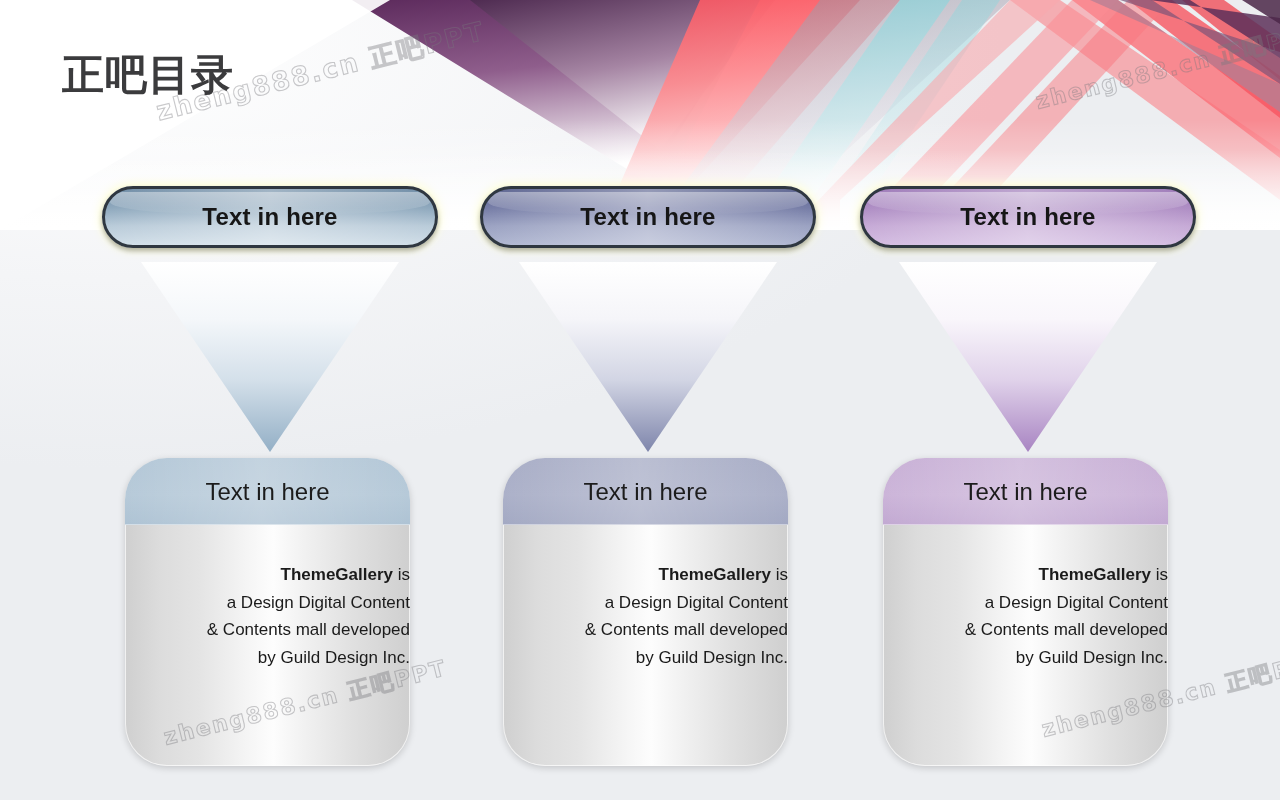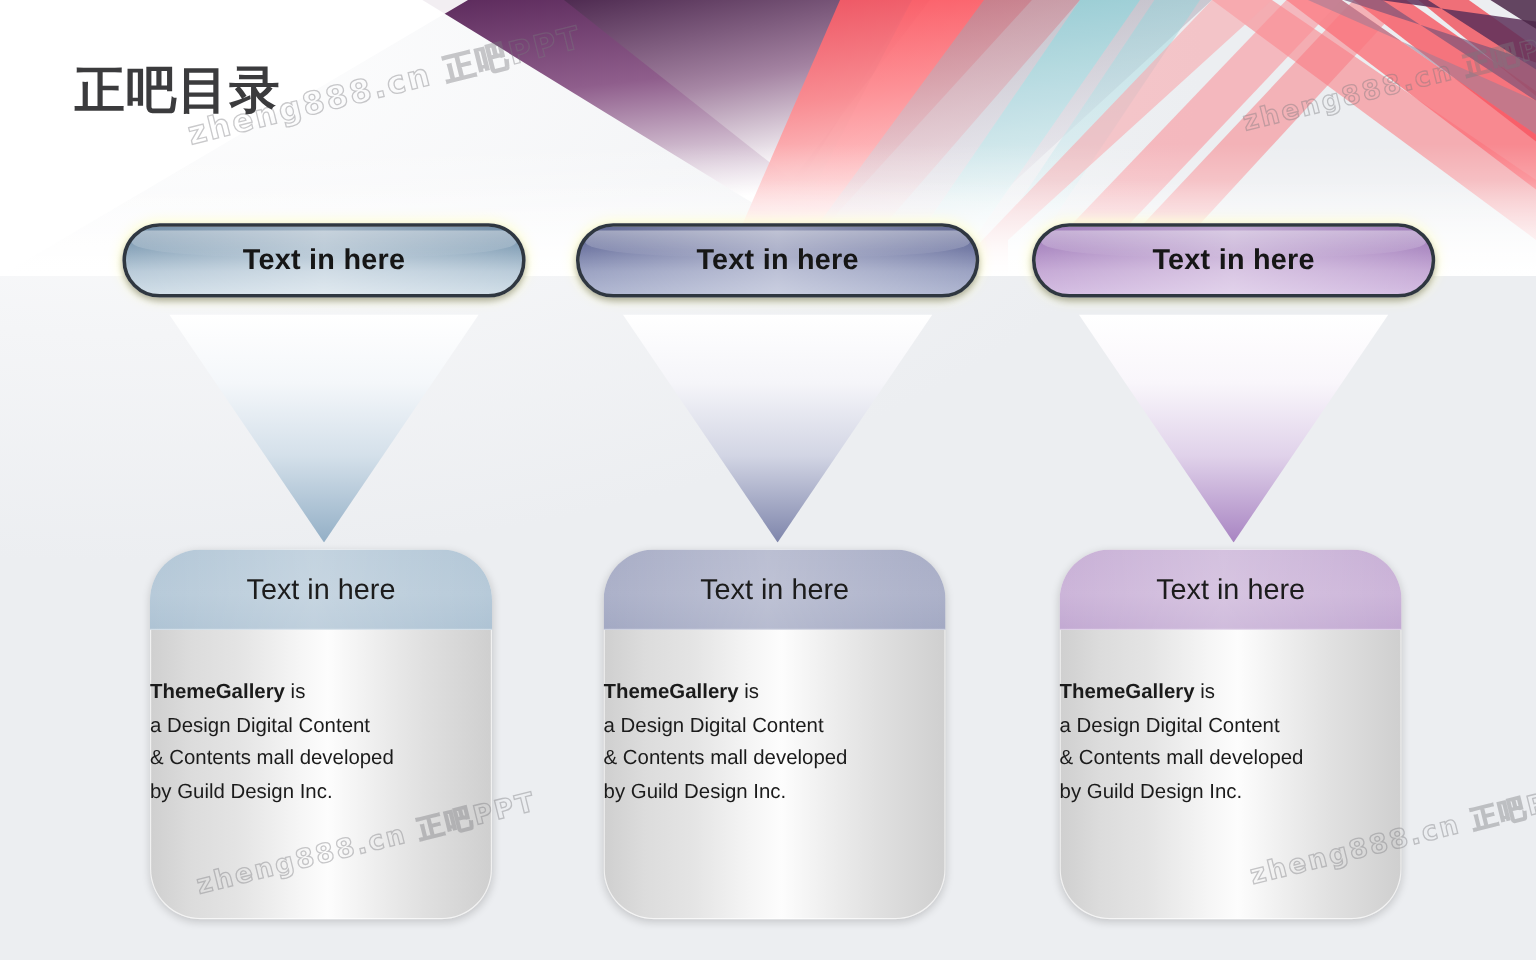--- a/index.html
+++ b/index.html
@@ -163,25 +163,25 @@
     background:
       linear-gradient(to right, rgba(255,255,255,0) 0%, rgba(255,255,255,0.22) 48%, rgba(255,255,255,0) 100%),
       linear-gradient(to bottom, #c8b0d6 0%, #ccb5d9 55%, #c2a9d2 100%);
   }
   .card-header-label {
     font-size: 24px;
     color: #1c1c1c;
     font-weight: normal;
   }
   .card-body {
-    text-align: left;
+    padding-top: 36px;
+    text-align: right;
     font-size: 17px;
     color: #1b1b1b;
     line-height: 1.62;
-    margin-top: 38px;
   }
   .card-body .bold { font-weight: bold; }
 
   
   .wm {
     position: absolute;
     white-space: nowrap;
     font-family: "DejaVu Sans", sans-serif;
     font-weight: bold;
     color: rgba(255,255,255,0.0);

